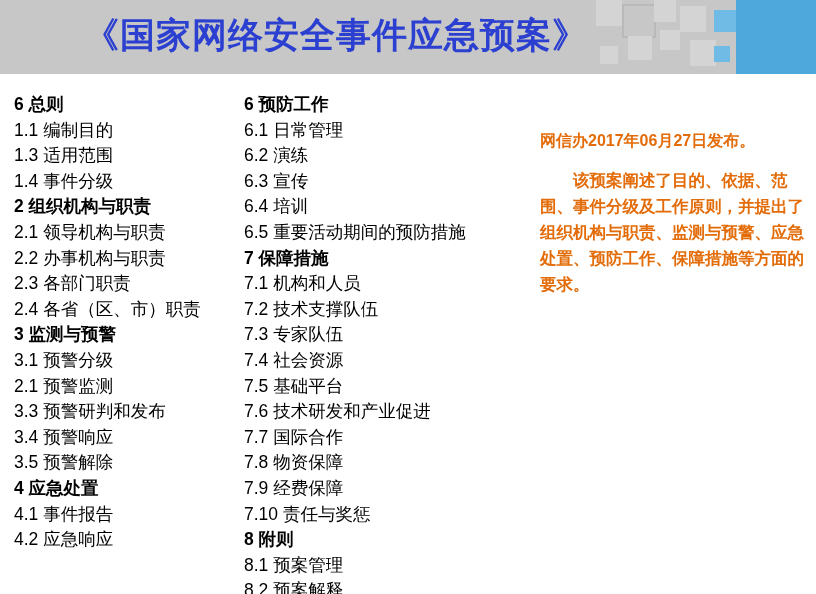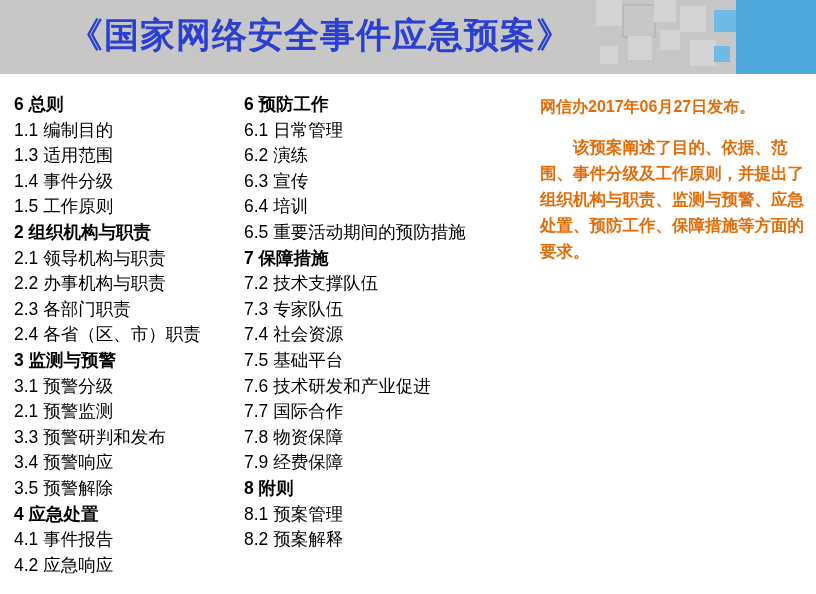--- a/index.html
+++ b/index.html
@@ -47,21 +47,21 @@
     position: absolute;
     border: 2px solid #b9b9b9;
     background: transparent;
   }
   .sq-blue {
     position: absolute;
     background: #6fbbe6;
   }
   .title {
     position: absolute;
-    left: 0;
+    left: 16px;
     top: 12px;
     width: 640px;
     text-align: center;
     font-family: "DejaVu Serif", serif;
     font-weight: bold;
     font-size: 35px;
     color: #2b3fd0;
     letter-spacing: 1px;
     white-space: nowrap;
   }
@@ -76,37 +76,38 @@
   }
   .col1 { left: 14px; width: 230px; }
   .col2 { left: 244px; width: 280px; }
   .entry { white-space: nowrap; }
   .entry.lvl1 { font-weight: bold; }
   .entry.lvl2 { font-weight: normal; }
   
   .note {
     position: absolute;
     left: 540px;
-    top: 94px;
+    top: 128px;
     width: 268px;
     font-size: 16.5px;
     line-height: 26px;
     color: #e36c09;
     font-family: "Liberation Sans", sans-serif;
   }
   .note-line1 {
     font-weight: bold;
     margin-bottom: 14px;
     white-space: nowrap;
     font-size: 16px;
   }
   .note-body {
     text-indent: 33px;
     font-weight: bold;
     font-size: 16.5px;
+    font-family: Liberation Serif, serif;
   }
 </style>
 </head>
 <body>
 
 <div class="slide">
 
   <div class="header">
 
     <div class="sq" style="left:596px; top:0px; width:26px; height:26px;"></div>
@@ -122,21 +123,20 @@
       <div class="sq-blue" style="left:-22px; top:46px; width:16px; height:16px;"></div>
     </div>
     <div class="title">《国家网络安全事件应急预案》</div>
   </div>
 
   <div class="col col1" id="col0">
       <div class="entry lvl1">6 总则</div>
       <div class="entry lvl2">1.1 编制目的</div>
       <div class="entry lvl2">1.3 适用范围</div>
       <div class="entry lvl2">1.4 事件分级</div>
-      <div class="entry lvl2">1.5 工作原则</div>
       <div class="entry lvl1">2 组织机构与职责</div>
       <div class="entry lvl2">2.1 领导机构与职责</div>
       <div class="entry lvl2">2.2 办事机构与职责</div>
       <div class="entry lvl2">2.3 各部门职责</div>
       <div class="entry lvl2">2.4 各省（区、市）职责</div>
       <div class="entry lvl1">3 监测与预警</div>
       <div class="entry lvl2">3.1 预警分级</div>
       <div class="entry lvl2">2.1 预警监测</div>
       <div class="entry lvl2">3.3 预警研判和发布</div>
       <div class="entry lvl2">3.4 预警响应</div>
@@ -146,28 +146,30 @@
       <div class="entry lvl2">4.2 应急响应</div>
     </div>
   <div class="col col2" id="col1">
       <div class="entry lvl1">6 预防工作</div>
       <div class="entry lvl2">6.1 日常管理</div>
       <div class="entry lvl2">6.2 演练</div>
       <div class="entry lvl2">6.3 宣传</div>
       <div class="entry lvl2">6.4 培训</div>
       <div class="entry lvl2">6.5 重要活动期间的预防措施</div>
       <div class="entry lvl1">7 保障措施</div>
+      <div class="entry lvl2">7.1 机构和人员</div>
       <div class="entry lvl2">7.2 技术支撑队伍</div>
       <div class="entry lvl2">7.3 专家队伍</div>
       <div class="entry lvl2">7.4 社会资源</div>
       <div class="entry lvl2">7.5 基础平台</div>
       <div class="entry lvl2">7.6 技术研发和产业促进</div>
       <div class="entry lvl2">7.7 国际合作</div>
       <div class="entry lvl2">7.8 物资保障</div>
       <div class="entry lvl2">7.9 经费保障</div>
+      <div class="entry lvl2">7.10 责任与奖惩</div>
       <div class="entry lvl1">8 附则</div>
       <div class="entry lvl2">8.1 预案管理</div>
       <div class="entry lvl2">8.2 预案解释</div>
     </div>
 
   <div class="note">
     <div class="note-line1">网信办2017年06月27日发布。</div>
     <div class="note-body">该预案阐述了目的、依据、范围、事件分级及工作原则，并提出了组织机构与职责、监测与预警、应急处置、预防工作、保障措施等方面的要求。</div>
   </div>
 

